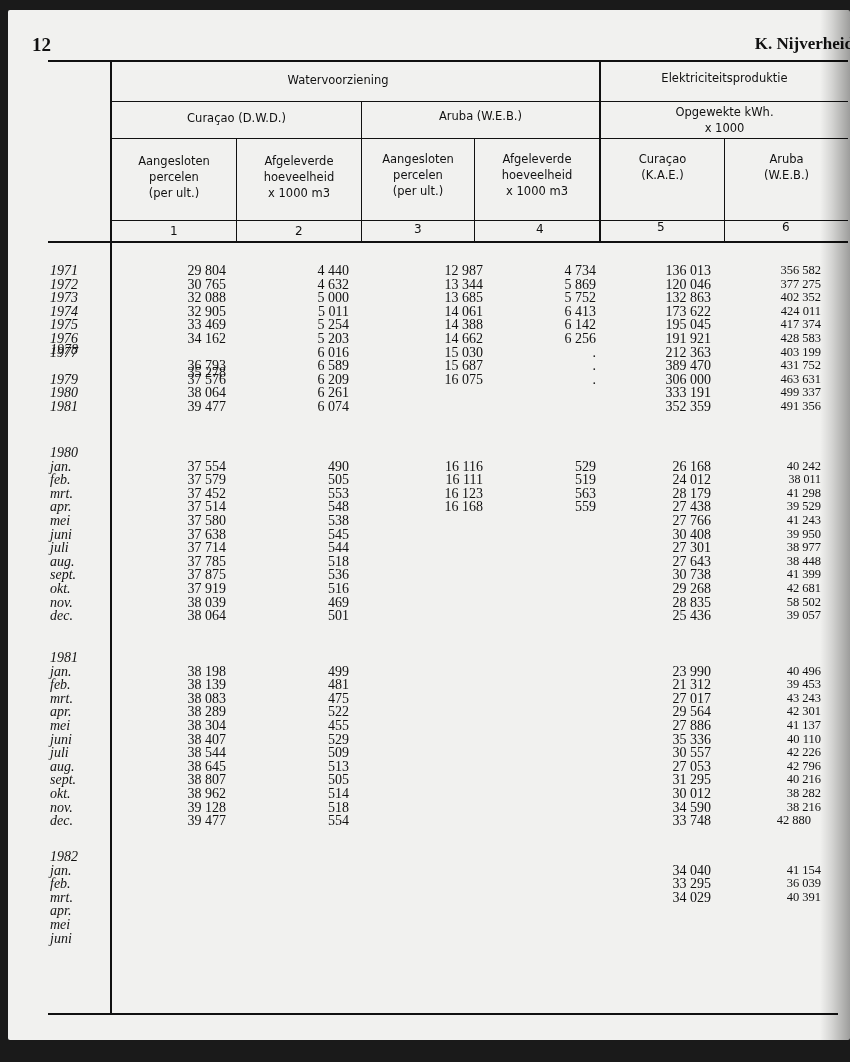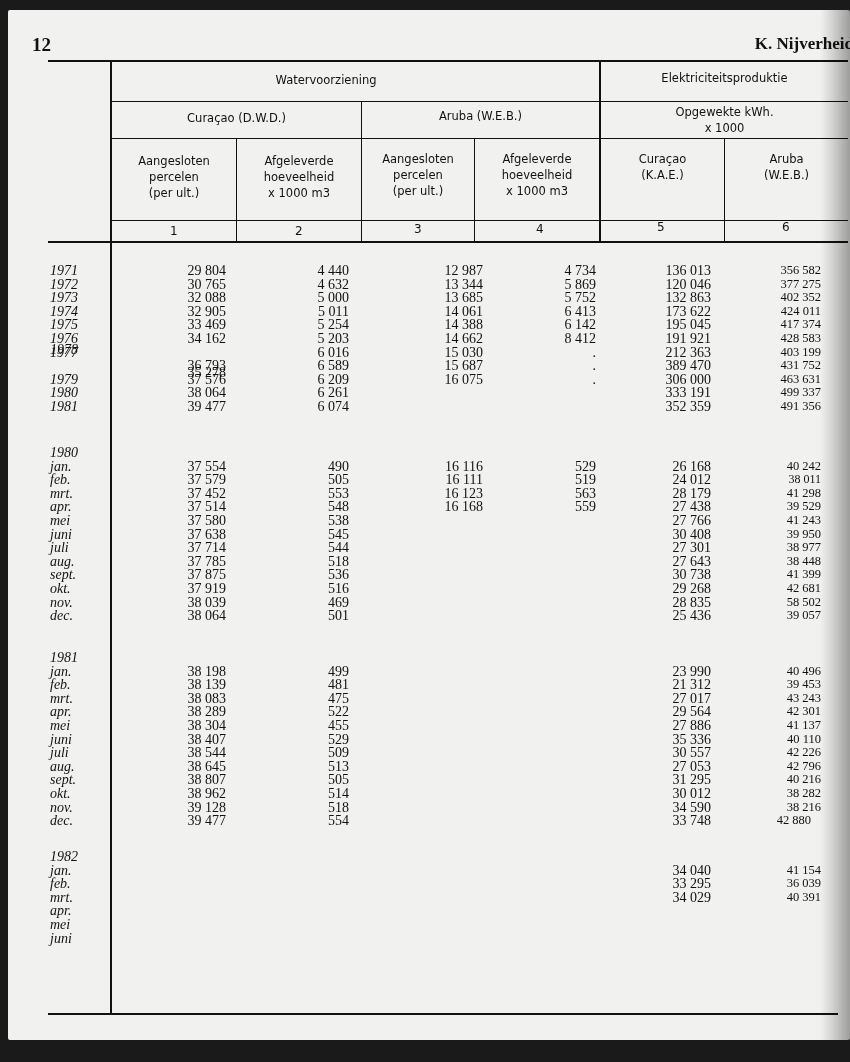--- a/index.html
+++ b/index.html
@@ -55,21 +55,21 @@
   <div class="hline" style="left:40px; top:231px; width:800px; height:2px;"></div>
   <div class="hline" style="left:40px; top:1003px; width:790px; height:2px;"></div>
 
   <div class="vline" style="left:102px; top:50px; width:2px; height:955px;"></div>
   <div class="vline" style="left:591px; top:50px; width:2px; height:183px;"></div>
   <div class="vline" style="left:353px; top:91px; width:1px; height:142px;"></div>
   <div class="vline" style="left:228px; top:128px; width:1px; height:105px;"></div>
   <div class="vline" style="left:466px; top:128px; width:1px; height:105px;"></div>
   <div class="vline" style="left:716px; top:128px; width:1px; height:105px;"></div>
 
-  <div class="hdr" style="left:92px; top:62px; width:452px;">Watervoorziening</div>
+  <div class="hdr" style="left:104px; top:62px; width:452px;">Watervoorziening</div>
   <div class="hdr" style="left:593px; top:60px; width:247px;">Elektriciteitsproduktie</div>
   <div class="hdr" style="left:354px; top:98px; width:237px;">Aruba (W.E.B.)</div>
   <div class="hdr" style="left:104px; top:100px; width:249px;">Curaçao (D.W.D.)</div>
   <div class="hdr" style="left:593px; top:94px; width:247px;">
     <div>Opgewekte kWh.</div>
     <div>x 1000</div>
   </div>
 
   <div class="hdr" style="left:104px; top:143px; width:124px;">
     <div>Aangesloten</div>
@@ -151,21 +151,21 @@
         <div class="num" style="top: 308.4px; right: 367px;">14 388</div>
         <div class="num" style="top: 308.4px; right: 254px;">6 142</div>
         <div class="num" style="top: 308.4px; right: 139px;">195 045</div>
         <div class="num" style="top: 308.4px; right: 29px; font-size: 12.5px;">417 374</div>
       </div>
       <div>
         <div class="lbl" style="top: 322px;">1976</div>
         <div class="num" style="top: 322px; right: 624px;">34 162</div>
         <div class="num" style="top: 322px; right: 501px;">5 203</div>
         <div class="num" style="top: 322px; right: 367px;">14 662</div>
-        <div class="num" style="top: 322px; right: 254px;">8 412</div>
+        <div class="num" style="top: 322px; right: 254px;">6 256</div>
         <div class="num" style="top: 322px; right: 139px;">191 921</div>
         <div class="num" style="top: 322px; right: 29px; font-size: 12.5px;">428 583</div>
       </div>
       <div>
         <div class="lbl" style="top: 335.6px;">1977</div>
         <div class="num" style="top: 335.6px; right: 624px; margin-top: 20px;">35 278</div>
         <div class="num" style="top: 335.6px; right: 501px;">6 016</div>
         <div class="num" style="top: 335.6px; right: 367px;">15 030</div>
         <div class="num" style="top: 335.6px; right: 254px;">.</div>
         <div class="num" style="top: 335.6px; right: 139px;">212 363</div>

